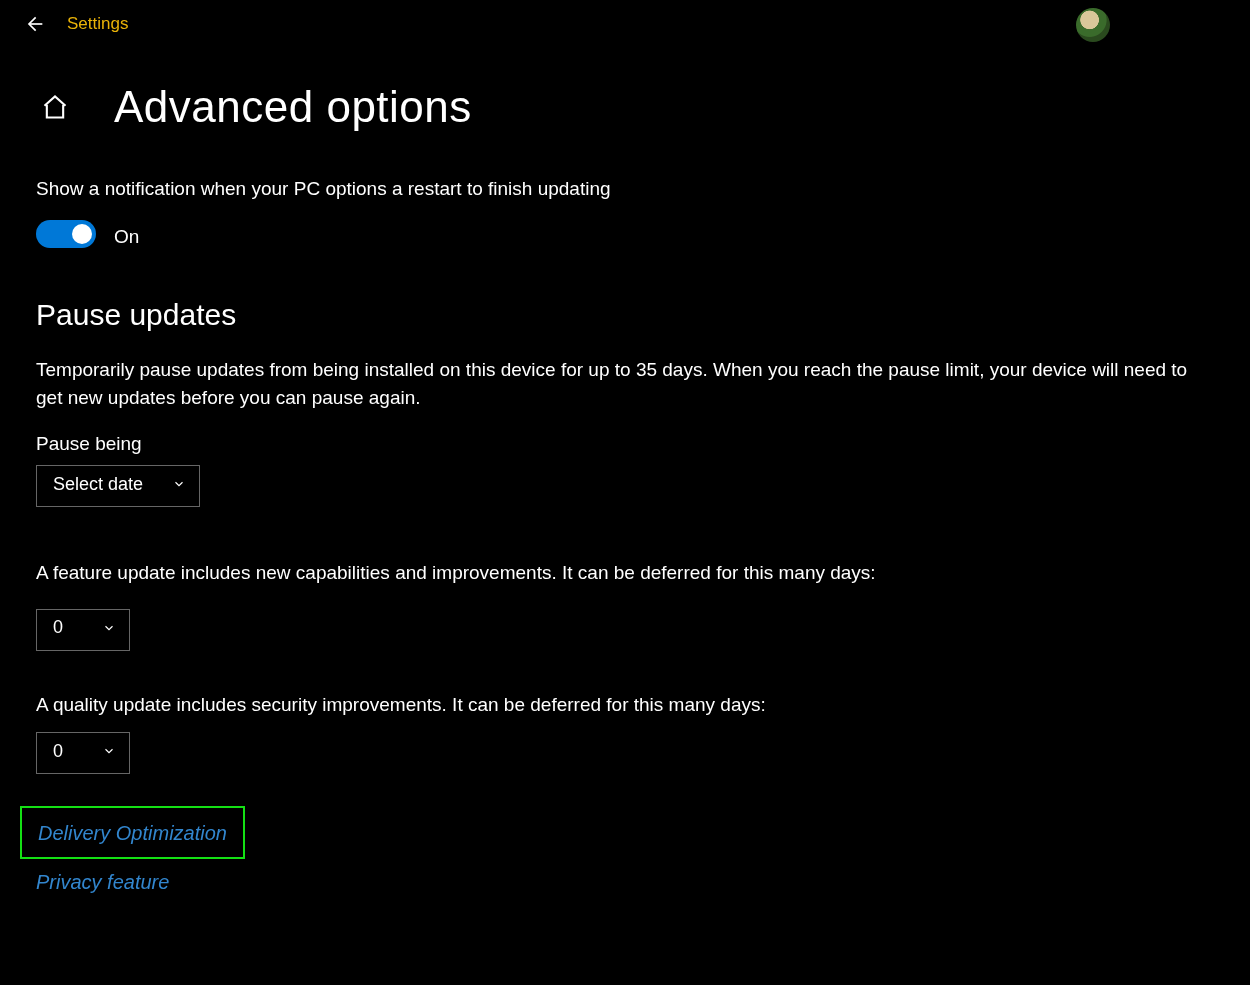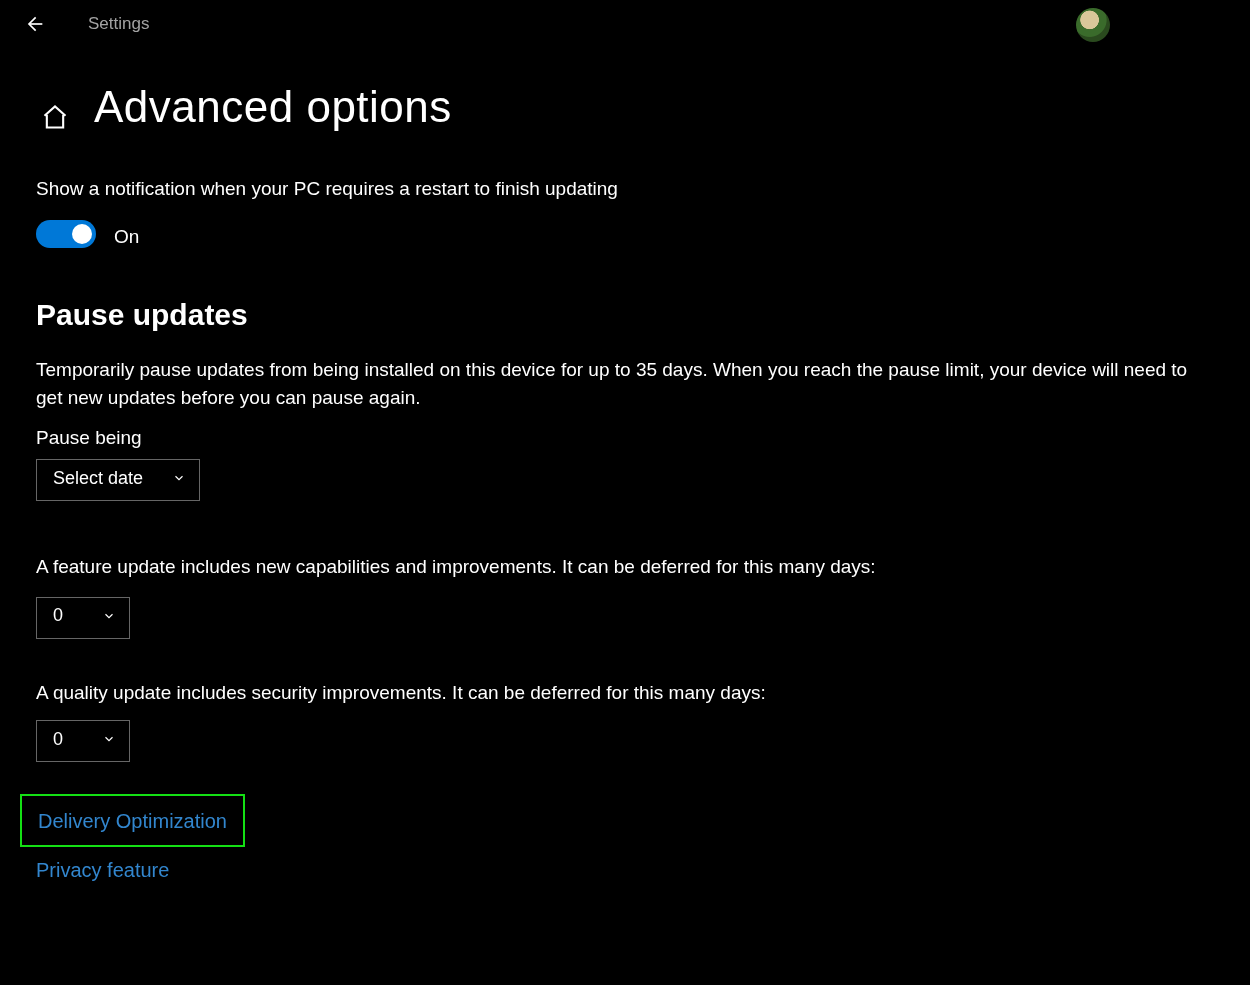--- a/index.html
+++ b/index.html
@@ -23,40 +23,40 @@
     width: 32px;
     height: 32px;
     display: flex;
     align-items: center;
     justify-content: center;
     cursor: pointer;
   }
   .back-arrow svg { width: 20px; height: 20px; stroke: #fff; }
   .app-title {
     font-size: 17px;
-    margin-left: 38px;
-    color: #a3a3a3;
+    margin-left: 17px;
+    color: #eab308;
     text-align: right;
   }
   .avatar {
     position: absolute;
     right: 140px;
     top: 8px;
     width: 34px;
     height: 34px;
     border-radius: 50%;
     background: radial-gradient(circle at 40% 35%, #d9c79a 0 30%, #3a6b2b 32% 55%, #2a4a1e 58% 100%);
   }
   .content {
     padding: 34px 28px 0 36px;
   }
   .page-header {
     display: flex;
-    align-items: flex-end;
-    gap: 24px;
+    align-items: center;
+    gap: 44px;
     margin-bottom: 46px;
   }
   .home-icon {
     width: 30px;
     height: 30px;
     display:flex;
     align-items:center;
     justify-content:center;
     cursor:pointer;
     margin-left:4px;
@@ -94,28 +94,28 @@
     height: 20px;
     border-radius: 50%;
     background: #fff;
   }
   .toggle-state {
     font-size: 19px;
     margin-top: 6px;
   }
   h2.section {
     font-size: 30px;
-    font-weight: 700;
+    font-weight: 400;
     margin: 0 0 24px 0;
   }
   .section-desc {
     font-size: 19px;
     line-height: 1.45;
     max-width: 1180px;
-    margin-bottom: 16px;
+    margin-bottom: 22px;
   }
   .field-label {
     font-size: 19px;
     margin-bottom: 10px;
   }
   .dropdown {
     border: 1px solid #666;
     background: #000;
     color: #fff;
     height: 42px;
@@ -135,20 +135,21 @@
   }
   .chevron svg { width:14px; height:14px; stroke:#fff; stroke-width:2; fill:none; }
   .spacer-lg { height: 52px; }
   .spacer-md { height: 40px; }
   .link {
     color: #3286ce;
     font-size: 20px;
     cursor: pointer;
     display: inline-block;
     padding: 6px 0;
+    font-style: italic;
   }
   .highlight-box {
     border: 2px solid #14e014;
     display: inline-block;
     padding: 14px 16px 12px 2px;
     margin-left: -16px;
     padding-left: 16px;
     margin-top: 32px;
     margin-bottom: 6px;
   }
@@ -173,21 +174,21 @@
   <div class="page-header">
     <div class="home-icon">
       <svg viewBox="0 0 24 24">
         <path d="M3 11 L12 3 L21 11"></path>
         <path d="M5 10 V21 H19 V10"></path>
       </svg>
     </div>
     <div class="page-title">Advanced options</div>
   </div>
 
-  <div class="setting-label">Show a notification when your PC requires a restart to finish updating</div>
+  <div class="setting-label">Show a notification when your PC options a restart to finish updating</div>
   <div class="toggle-row">
     <div class="toggle">
       <div class="knob"></div>
     </div>
     <div class="toggle-state">On</div>
   </div>
 
   <h2 class="section">Pause updates</h2>
   <div class="section-desc">Temporarily pause updates from being installed on this device for up to 35 days. When you reach the pause limit, your device will need to get new updates before you can pause again.</div>
   <div class="field-label">Pause being</div>

